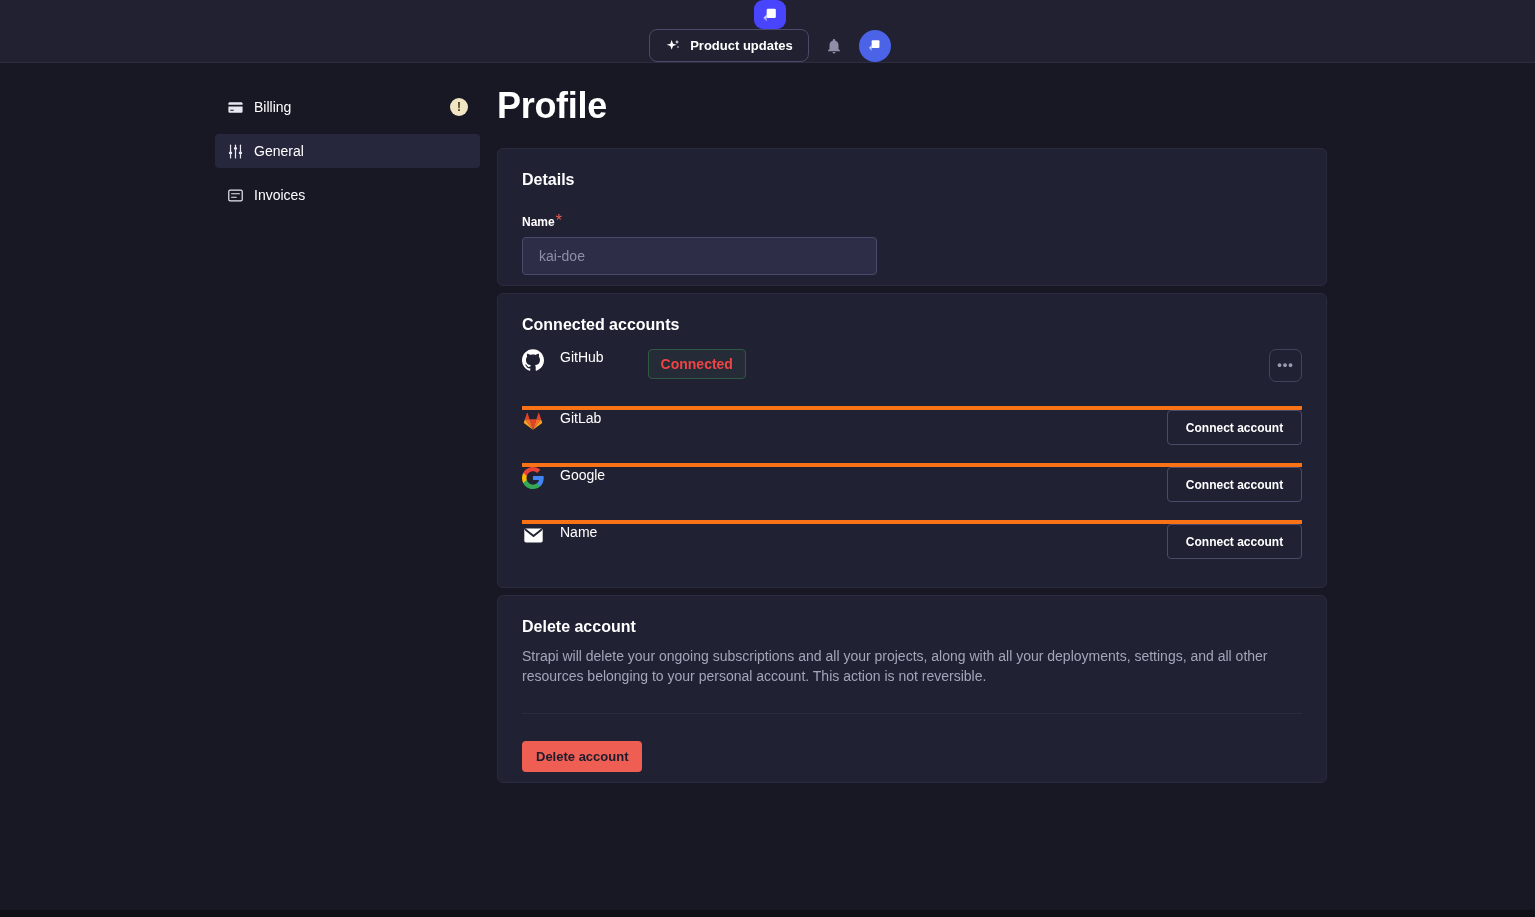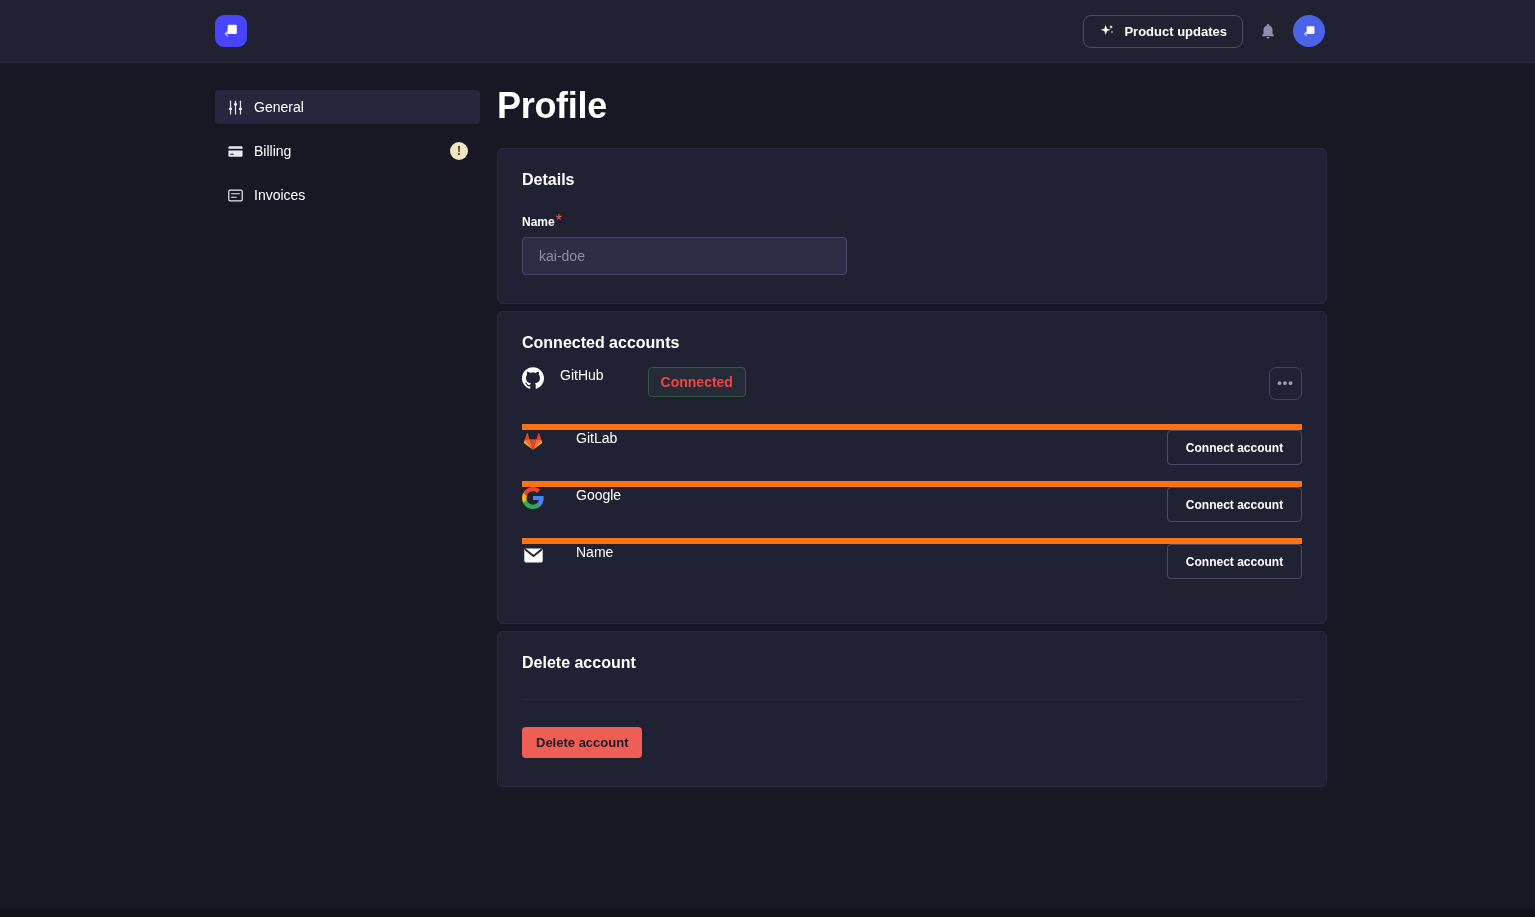--- a/index.html
+++ b/index.html
@@ -13,20 +13,21 @@
     position:relative;
   }
 
   
   .topbar {
     height:63px;
     background:#212132;
     border-bottom:1px solid #2c2c40;
     display:flex; align-items:center; justify-content:space-between;
     padding:0 210px 0 215px;
+    flex-direction:column;
   }
   .logo-tile {
     width:32px; height:32px; border-radius:9px;
     background:#4945ff;
     display:flex; align-items:center; justify-content:center;
     cursor:pointer;
   }
   .topbar-right { display:flex; align-items:center; gap:16px; }
   .btn-product-updates {
     display:flex; align-items:center; gap:9px;
@@ -74,43 +75,43 @@
   
   .main { width:830px; margin-left:17px; padding-top:22px; padding-bottom:40px; }
   .page-title {
     margin:0 0 21px 0;
     font-size:36px; font-weight:700; letter-spacing:-0.3px;
   }
   .card {
     background:#212134;
     border:1px solid #2a2a40;
     border-radius:6px;
-    padding:22px 24px 28px;
+    padding:22px 24px 10px;
     margin-bottom:7px;
   }
   .card-title { margin:0; font-size:16px; font-weight:700; color:#ffffff; }
 
   
   .field { margin-top:23px; }
   .field-label { font-size:12px; font-weight:700; color:#ffffff;margin-top:34px; }
   .req-mark { color:#ee5e52; margin-left:1px; }
   .text-input {
     display:block; margin-top:7px;
-    width:325px; height:38px;
+    width:355px; height:38px;
     background:#2d2d47;
     border:1px solid #4a4a6a; border-radius:4px;
     color:#8e8ea9; font-family:inherit; font-size:14px;
     padding:0 16px;
     outline:none;
   }
 
   
   .acct-rows { margin-top:15px; }
   .acct-row { height:57px; display:flex; align-items:flex-start; }
-  .acct-row + .acct-row { border-top:6px solid #f97316;gap:16px; }
+  .acct-row + .acct-row { border-top:4px solid #f97316; }
   .acct-icon { width:22px; height:22px; margin-right:16px; display:flex; align-items:center; justify-content:center; }
   .acct-name { font-size:14px; color:#ffffff; }
   .badge-connected {
     margin-left:44px;
     padding:6px 12px;
     border:1px solid #2f5a40; border-radius:4px;
     background:rgba(92,177,118,0.08);
     color:#ef4444; font-size:14px; font-weight:700;
   }
   .row-spacer { flex:1; }
@@ -196,47 +197,47 @@
           </svg>
         </span>
       </button>
     </div>
   </header>
 
   <div class="content">
 
     <nav class="sidebar">
 
+      <div class="side-item">
+        <span class="side-icon">
+          <svg width="17" height="17" viewBox="0 0 24 24" fill="#e8e8f2">
+            <path d="M2 6.5C2 5.4 2.9 4.5 4 4.5h16c1.1 0 2 .9 2 2V8H2V6.5z"></path>
+            <path d="M2 10.5h20v7c0 1.1-.9 2-2 2H4c-1.1 0-2-.9-2-2v-7zM4.5 15h5v1.6h-5z" fill-rule="evenodd"></path>
+          </svg>
+        </span>
+        <span>Billing</span>
+        <span class="warn-badge">!</span>
+      </div>
+
       <div class="side-item active">
         <span class="side-icon">
           <svg width="17" height="17" viewBox="0 0 24 24">
             <g stroke="#e8e8f2" stroke-width="1.7" stroke-linecap="round">
               <line x1="5" y1="3" x2="5" y2="21"></line>
               <line x1="12" y1="3" x2="12" y2="21"></line>
               <line x1="19" y1="3" x2="19" y2="21"></line>
             </g>
             <g fill="#e8e8f2">
               <rect x="2.8" y="12.5" width="4.4" height="3.2" rx="1"></rect>
               <rect x="9.8" y="6" width="4.4" height="3.2" rx="1"></rect>
               <rect x="16.8" y="12.5" width="4.4" height="3.2" rx="1"></rect>
             </g>
           </svg>
         </span>
         <span>General</span>
-      </div>
-
-      <div class="side-item">
-        <span class="side-icon">
-          <svg width="17" height="17" viewBox="0 0 24 24" fill="#e8e8f2">
-            <path d="M2 6.5C2 5.4 2.9 4.5 4 4.5h16c1.1 0 2 .9 2 2V8H2V6.5z"></path>
-            <path d="M2 10.5h20v7c0 1.1-.9 2-2 2H4c-1.1 0-2-.9-2-2v-7zM4.5 15h5v1.6h-5z" fill-rule="evenodd"></path>
-          </svg>
-        </span>
-        <span>Billing</span>
-        <span class="warn-badge">!</span>
       </div>
 
       <div class="side-item">
         <span class="side-icon">
           <svg width="17" height="17" viewBox="0 0 24 24">
             <rect x="2.5" y="4.5" width="19" height="15" rx="2" fill="none" stroke="#e8e8f2" stroke-width="1.7"></rect>
             <g stroke="#e8e8f2" stroke-width="1.7" stroke-linecap="round">
               <line x1="6.5" y1="9.5" x2="17.5" y2="9.5"></line>
               <line x1="6.5" y1="14.5" x2="13" y2="14.5"></line>
             </g>
@@ -314,20 +315,21 @@
             <span class="acct-name">Name</span>
             <span class="row-spacer"></span>
             <button class="btn-connect">Connect account</button>
           </div>
 
         </div>
       </section>
 
       <section class="card">
         <h2 class="card-title">Delete account</h2>
+        <p class="delete-desc">Strapi will delete your ongoing subscriptions and all your projects, along with all your deployments, settings, and all other resources belonging to your personal account. This action is not reversible.</p>
         <hr class="delete-divider">
         <button class="btn-delete">Delete account</button>
       </section>
 
     </main>
   </div>
 
   <div class="bottom-strip"></div>
 </div>
 

